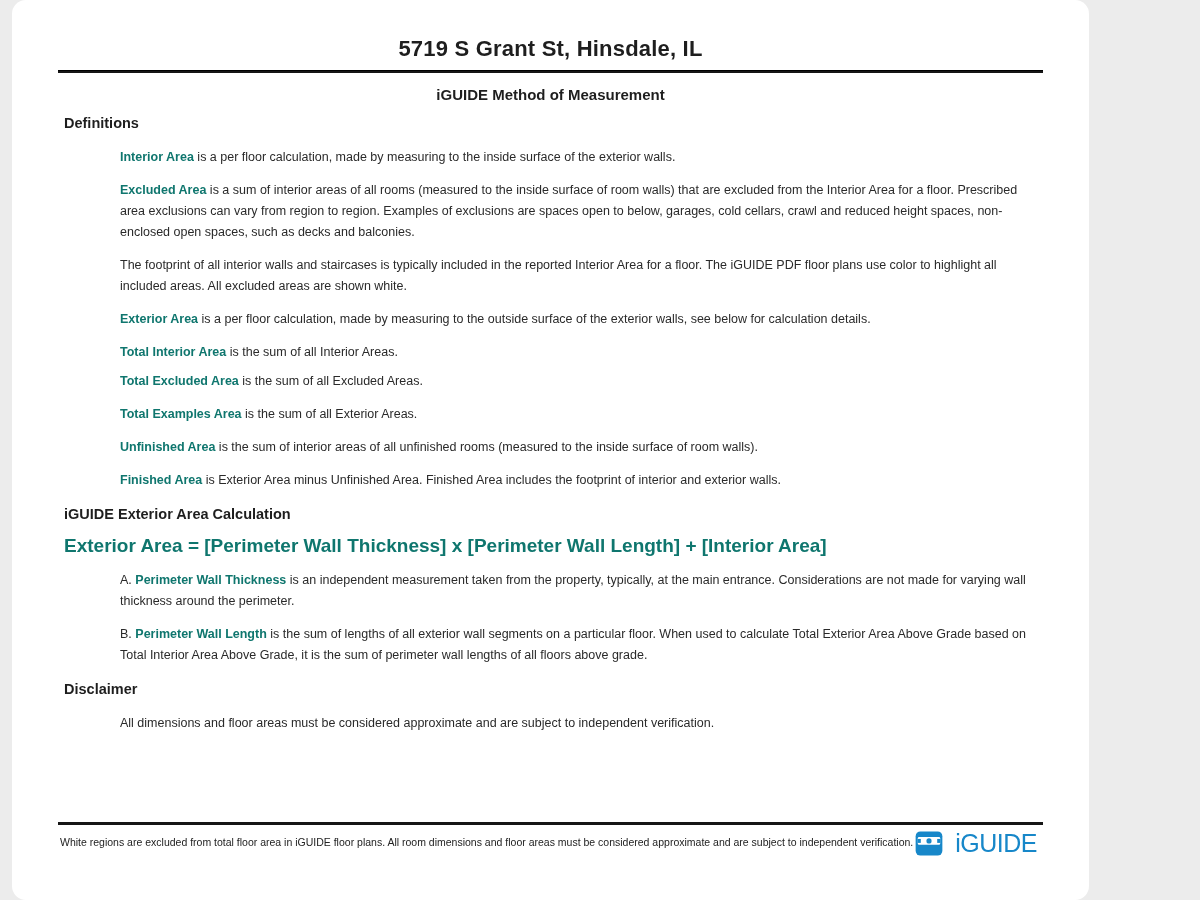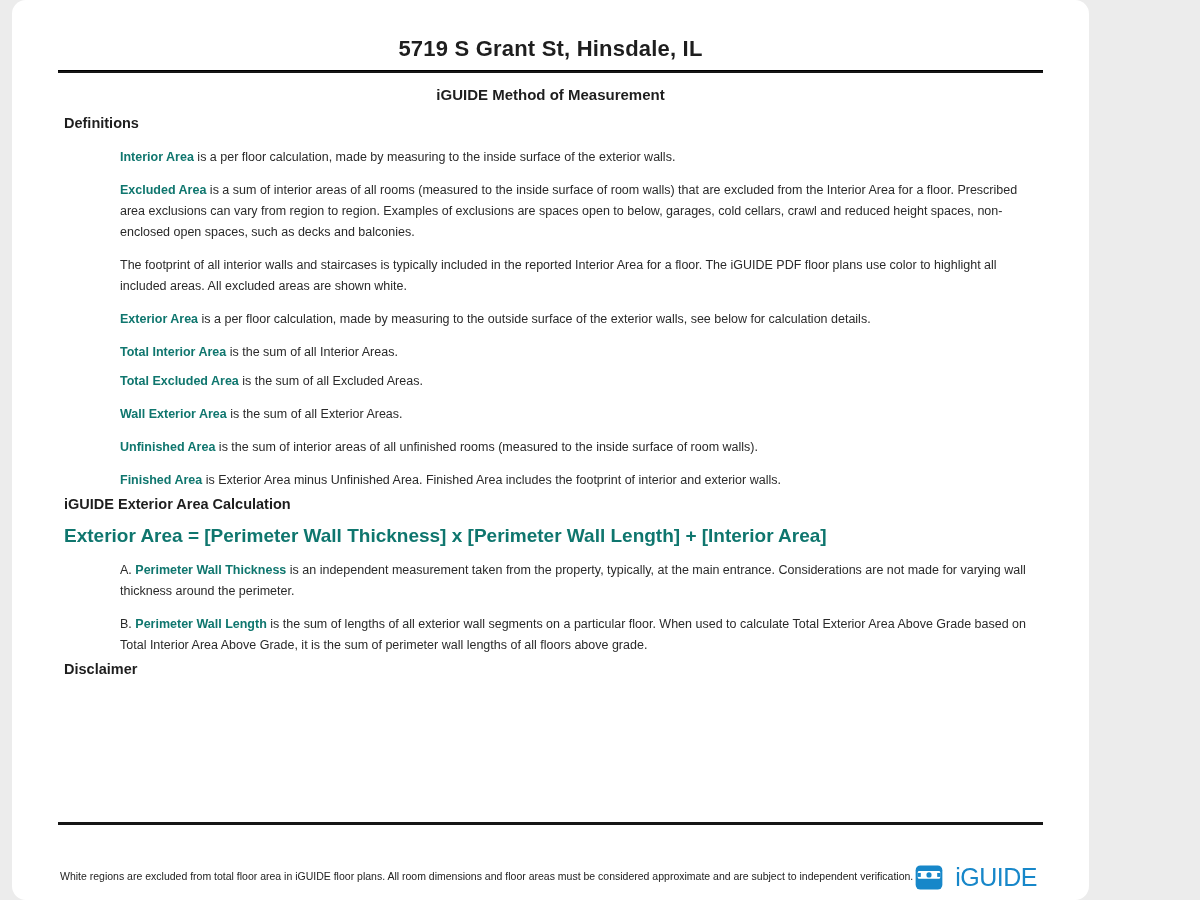--- a/index.html
+++ b/index.html
@@ -40,21 +40,21 @@
     font-weight: 700;
     line-height: 17px;
   }
   .content {
     padding: 0 46px 0 52px;
   }
   .sec-heading {
     font-size: 14.5px;
     font-weight: 700;
     line-height: 18px;
-    margin-top: 4px;
+    margin-top: 14px;
   }
   .sec-heading.first { margin-top: 11px; }
   .para {
     margin: 12px 0 0 56px;
     font-size: 12.5px;
     line-height: 21px;
     color: #2a2a2a;
   }
   .para.tight { margin-top: 8px; }
   .para.roomy { margin-top: 15px; }
@@ -66,21 +66,21 @@
     line-height: 18px;
   }
   .footer-rule {
     position: absolute;
     top: 822px; left: 46px; right: 46px;
     height: 3px;
     background: #161616;
   }
   .footer-row {
     position: absolute;
-    top: 864px; left: 48px; right: 52px;
+    top: 830px; left: 48px; right: 52px;
     display: flex;
     justify-content: space-between;
     align-items: flex-start;
   }
   .footer-note {
     font-size: 10.5px;
     line-height: 13px;
     padding-top: 6px;
     color: #222;
   }
@@ -115,37 +115,38 @@
 
     <p class="para"><b></b><span>The footprint of all interior walls and staircases is typically included in the reported Interior Area for a floor. The iGUIDE PDF floor plans use color to highlight all included areas. All excluded areas are shown white.</span></p>
 
     <p class="para"><b>Exterior Area</b><span> is a per floor calculation, made by measuring to the outside surface of the exterior walls, see below for calculation details.</span></p>
 
 
     <p class="para"><b>Total Interior Area</b><span> is the sum of all Interior Areas.</span></p>
 
     <p class="para tight"><b>Total Excluded Area</b><span> is the sum of all Excluded Areas.</span></p>
 
-    <p class="para"><b>Wall Exterior Area</b><span> is the sum of all Exterior Areas.</span></p>
+    <p class="para"><b>Total Examples Area</b><span> is the sum of all Exterior Areas.</span></p>
 
     <p class="para"><b>Unfinished Area</b><span> is the sum of interior areas of all unfinished rooms (measured to the inside surface of room walls).</span></p>
 
     <p class="para"><b>Finished Area</b><span> is Exterior Area minus Unfinished Area. Finished Area includes the footprint of interior and exterior walls.</span></p>
 
     <div class="sec-heading">iGUIDE Exterior Area Calculation</div>
 
     <div class="formula">Exterior Area = [Perimeter Wall Thickness] x [Perimeter Wall Length] + [Interior Area]</div>
 
 
     <p class="para roomy"><span>A. </span><b>Perimeter Wall Thickness</b><span> is an independent measurement taken from the property, typically, at the main entrance. Considerations are not made for varying wall thickness around the perimeter.</span></p>
 
     <p class="para"><span>B. </span><b>Perimeter Wall Length</b><span> is the sum of lengths of all exterior wall segments on a particular floor. When used to calculate Total Exterior Area Above Grade based on Total Interior Area Above Grade, it is the sum of perimeter wall lengths of all floors above grade.</span></p>
 
     <div class="sec-heading">Disclaimer</div>
 
+    <p class="para roomy">All dimensions and floor areas must be considered approximate and are subject to independent verification.</p>
 
   </div>
 
   <div class="footer-rule"></div>
 
   <div class="footer-row">
     <div class="footer-note">White regions are excluded from total floor area in iGUIDE floor plans. All room dimensions and floor areas must be considered approximate and are subject to independent verification.</div>
     <div class="logo">
       <span style="display:inline-block; line-height:0;">
         <svg width="28" height="25" viewBox="0 0 32 29">

